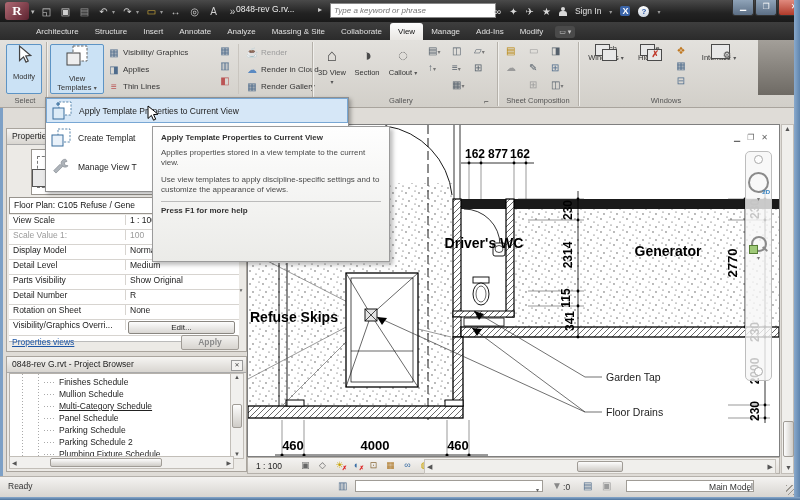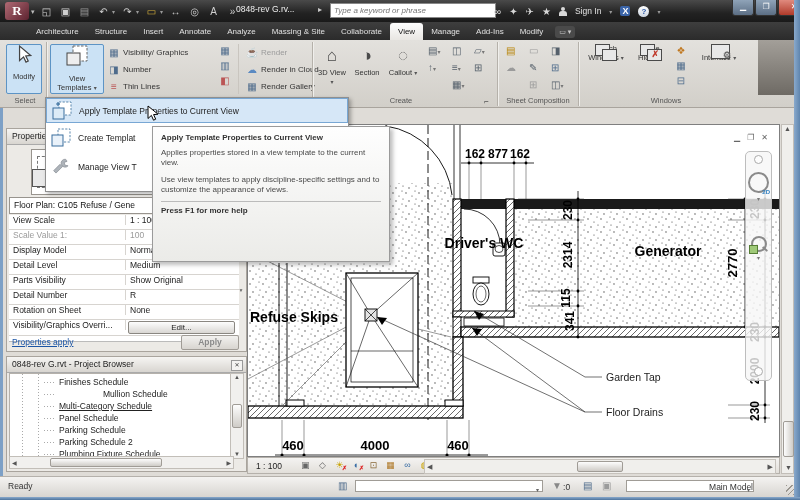--- a/index.html
+++ b/index.html
@@ -227,21 +227,21 @@
     <span>View</span><br>
     <span>Templates</span>
     <span style="font-size:6px;color:#555">▾</span>
   </div>
   <div class="abs smallrow" style="left:108px;top:44px;">
     <span class="sic">▦</span>
     <span>Visibility/ Graphics</span>
   </div>
   <div class="abs smallrow" style="left:108px;top:61px;">
     <span class="sic">◨</span>
-    <span>Number</span>
+    <span>Applies</span>
   </div>
   <div class="abs smallrow" style="left:108px;top:78px;">
     <span class="sic" style="color:#b55">≡</span>
     <span>Thin Lines</span>
   </div>
   <div class="abs minicol" style="left:218px;top:45px;">
     <span>▦</span>
     <span>▥</span>
     <span style="color:#b55">◧</span>
   </div>
@@ -313,21 +313,21 @@
   <div class="abs bigbtn" style="left:694px;width:50px;">
     <span class="winicon"><span class="w1" style="width:17px;height:13px;"></span><span class="redx" style="left:12px;top:6px;color:#666">⚙</span></span>
     <span>User</span><br>
     <span>Interface</span>
     <span style="font-size:6px;color:#555">▾</span>
   </div>
   <div class="abs darkend"></div>
 
   <div class="abs plabel-row">
     <span class="plabel" style="left:4px;width:42px;">Select</span>
-    <span class="plabel" style="left:316px;width:170px;">Create</span>
+    <span class="plabel" style="left:316px;width:170px;">Gallery</span>
     <span class="launcher" style="left:484px;top:2px;">⌐</span>
     <span class="plabel" style="left:499px;width:78px;">Sheet Composition</span>
     <span class="plabel" style="left:580px;width:172px;">Windows</span>
   </div>
 
   <div class="abs props">
     <div class="panel-hdr">Properties</div>
     <div class="typesel">
       <span class="tsicon"></span>
     </div>
@@ -365,36 +365,36 @@
         <span class="pval">None</span>
       </div>
       <div class="prow" style="height:15px">
         <span class="pname">Visibility/Graphics Overri...</span>
         <span class="editbtn">Edit...</span>
       </div>
       <div class="sliver"></div>
     </div>
     <div class="pvscroll">▲<br><br><br><br><br><br><br><br><br><br><br><br>▼</div>
     <div class="pfoot">
-      <span class="phelp">Properties apply</span>
+      <span class="phelp">Properties views</span>
       <span class="applybtn">Apply</span>
     </div>
   </div>
 
   <div class="abs browser">
     <div class="panel-hdr">0848-rev G.rvt - Project Browser</div>
     <div class="bclose">✕</div>
     <div class="btree">
       <div class="guide" style="left:12px;"></div>
       <div class="guide" style="left:28px;"></div>
       <div class="bitem" style="top:2px;">
           <span class="twig"></span>
           <span>Finishes Schedule</span>
         </div>
-      <div class="bitem" style="top:14px;gap:44px;">
+      <div class="bitem" style="top:14px;">
           <span class="twig"></span>
           <span>Mullion Schedule</span>
         </div>
       <div class="bitem" style="top:26px;text-decoration:underline;">
           <span class="twig"></span>
           <span>Multi-Category Schedule</span>
         </div>
       <div class="bitem" style="top:38px;">
           <span class="twig"></span>
           <span>Panel Schedule</span>

